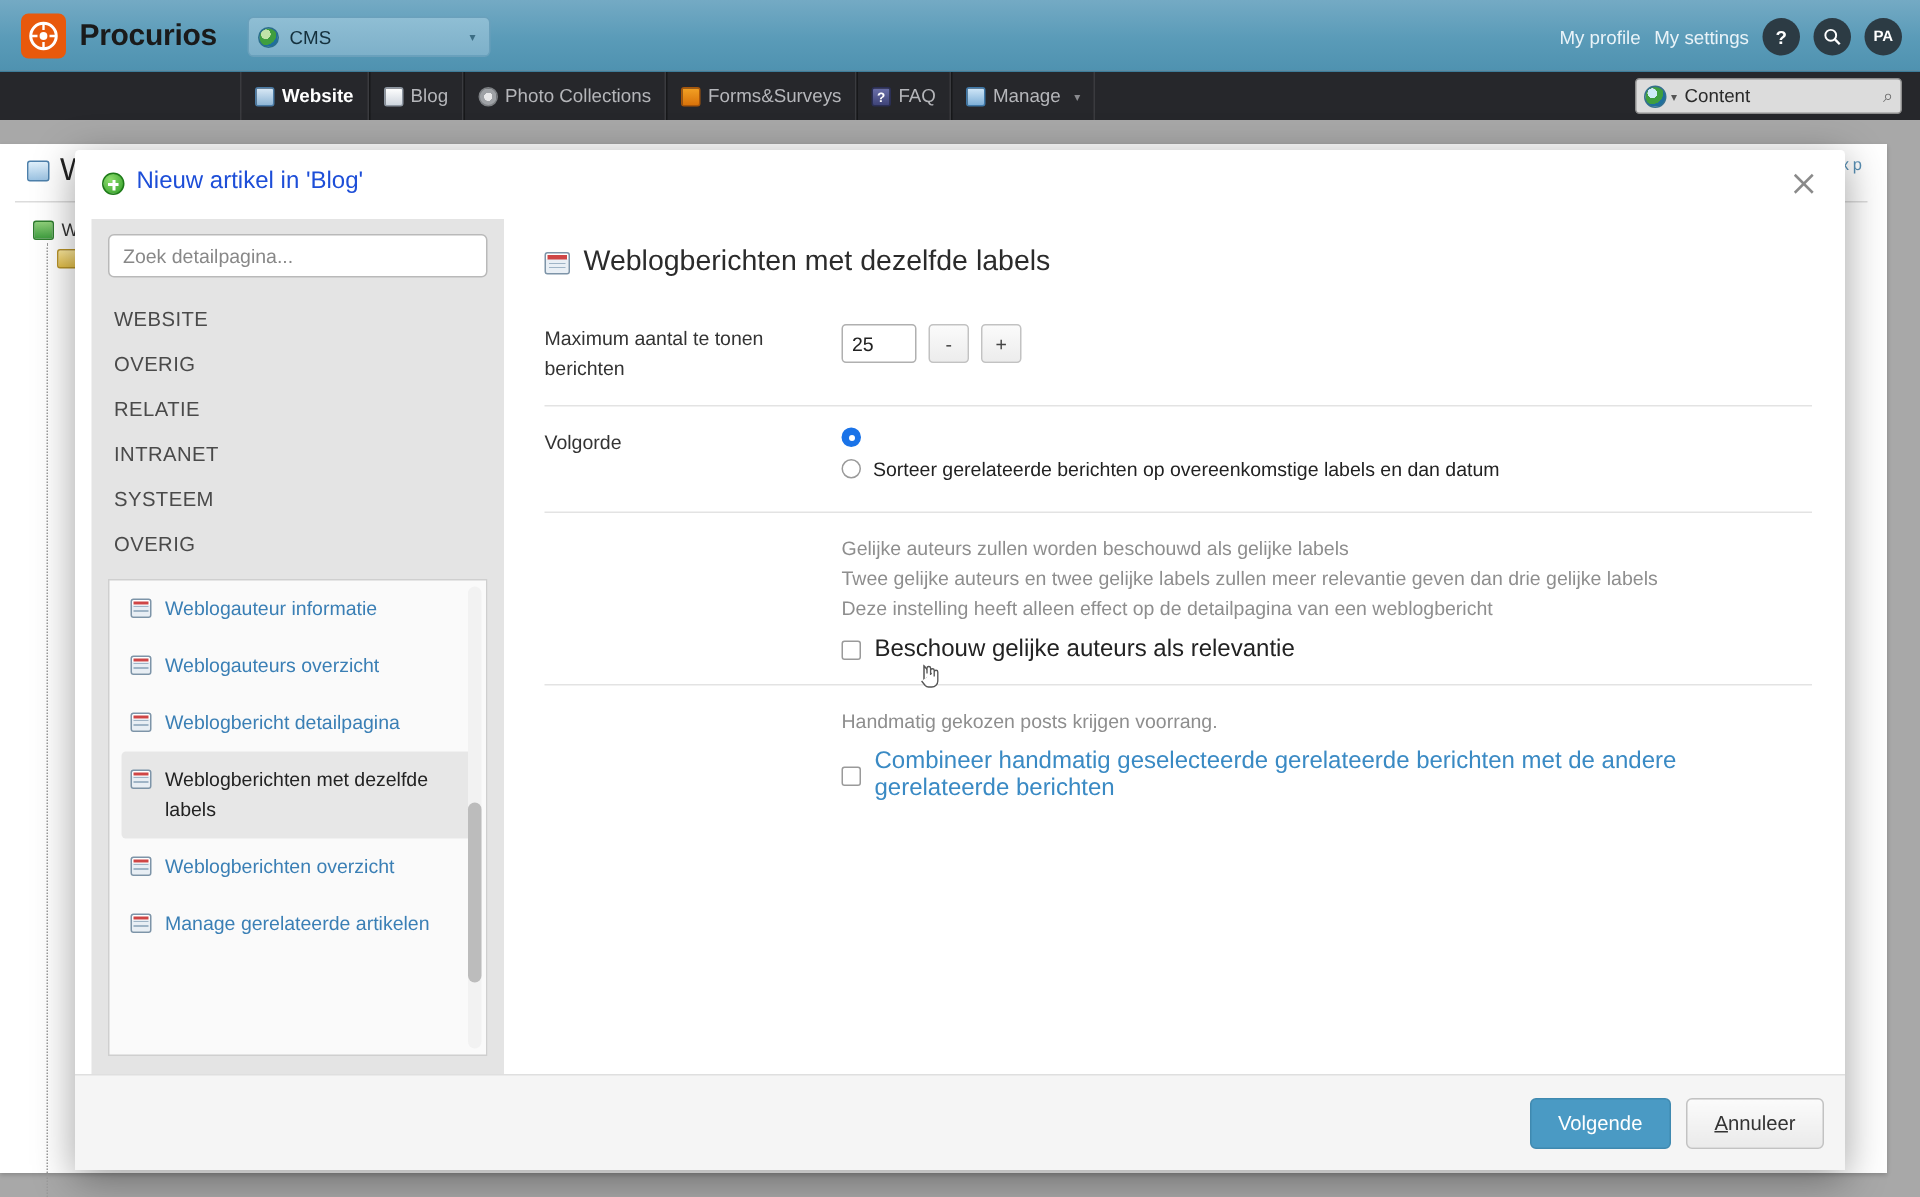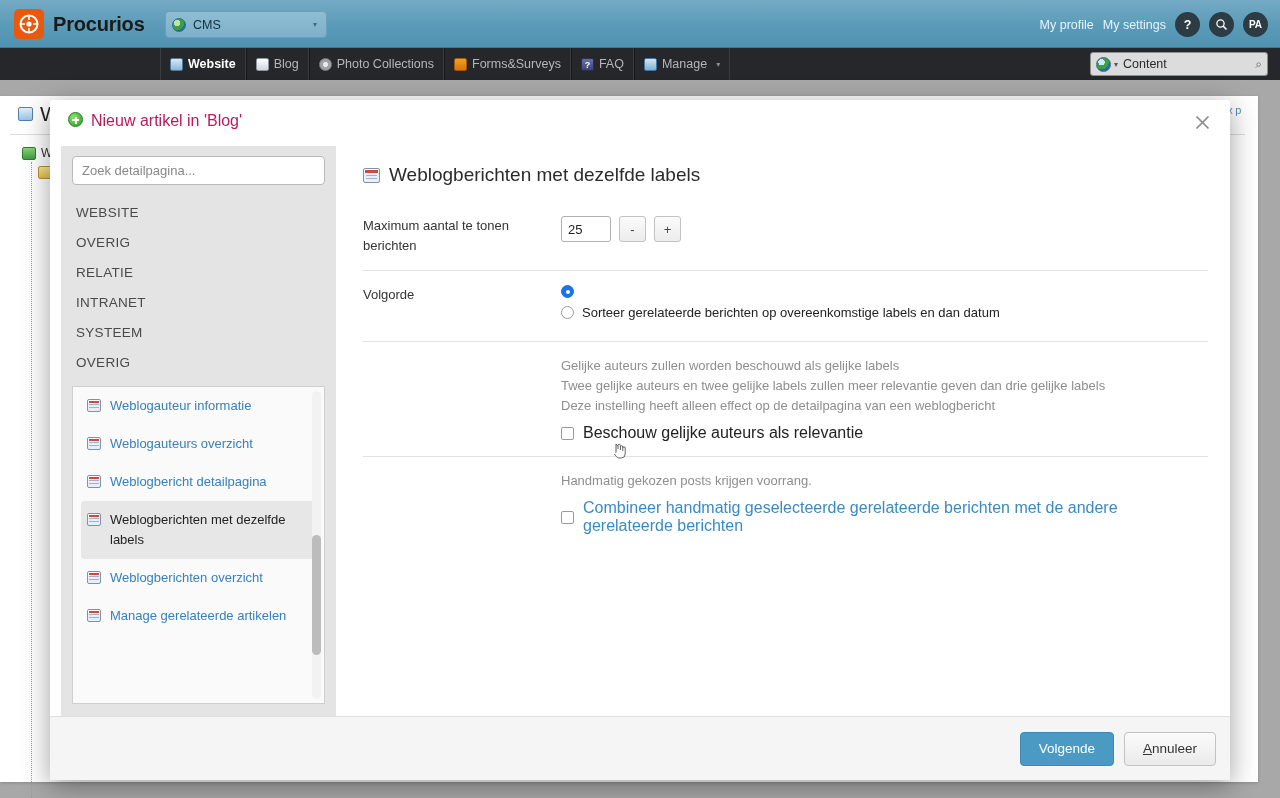--- a/index.html
+++ b/index.html
@@ -114,22 +114,22 @@
 
   
   .modal {
     position: absolute; left: 50px; top: 100px; width: 1180px; height: 680px;
     background: #fff; border-radius: 3px;
     box-shadow: 0 6px 28px rgba(0,0,0,.38);
     display: flex; flex-direction: column;
   }
   .modal-head { height: 46px; position: relative; flex: none; }
   .modal-title {
-    position: absolute; left: 18px; top: 12px; display: flex; align-items: flex-start; gap: 8px;
-    font-size: 16px; color: #be185d;
+    position: absolute; left: 18px; top: 12px; display: flex; align-items: flex-end; gap: 8px;
+    font-size: 16px; color: #1d4ed8;
   }
   .plus-ico {
     width: 15px; height: 15px; border-radius: 50%;
     background: radial-gradient(circle at 35% 30%, #8ede6d, #2f9c27);
     border: 1px solid #1d7a18; position: relative; flex: none;
   }
   .plus-ico::before, .plus-ico::after {
     content: ""; position: absolute; background: #fff;
   }
   .plus-ico::before { left: 3px; top: 6px; width: 7px; height: 2px; }

